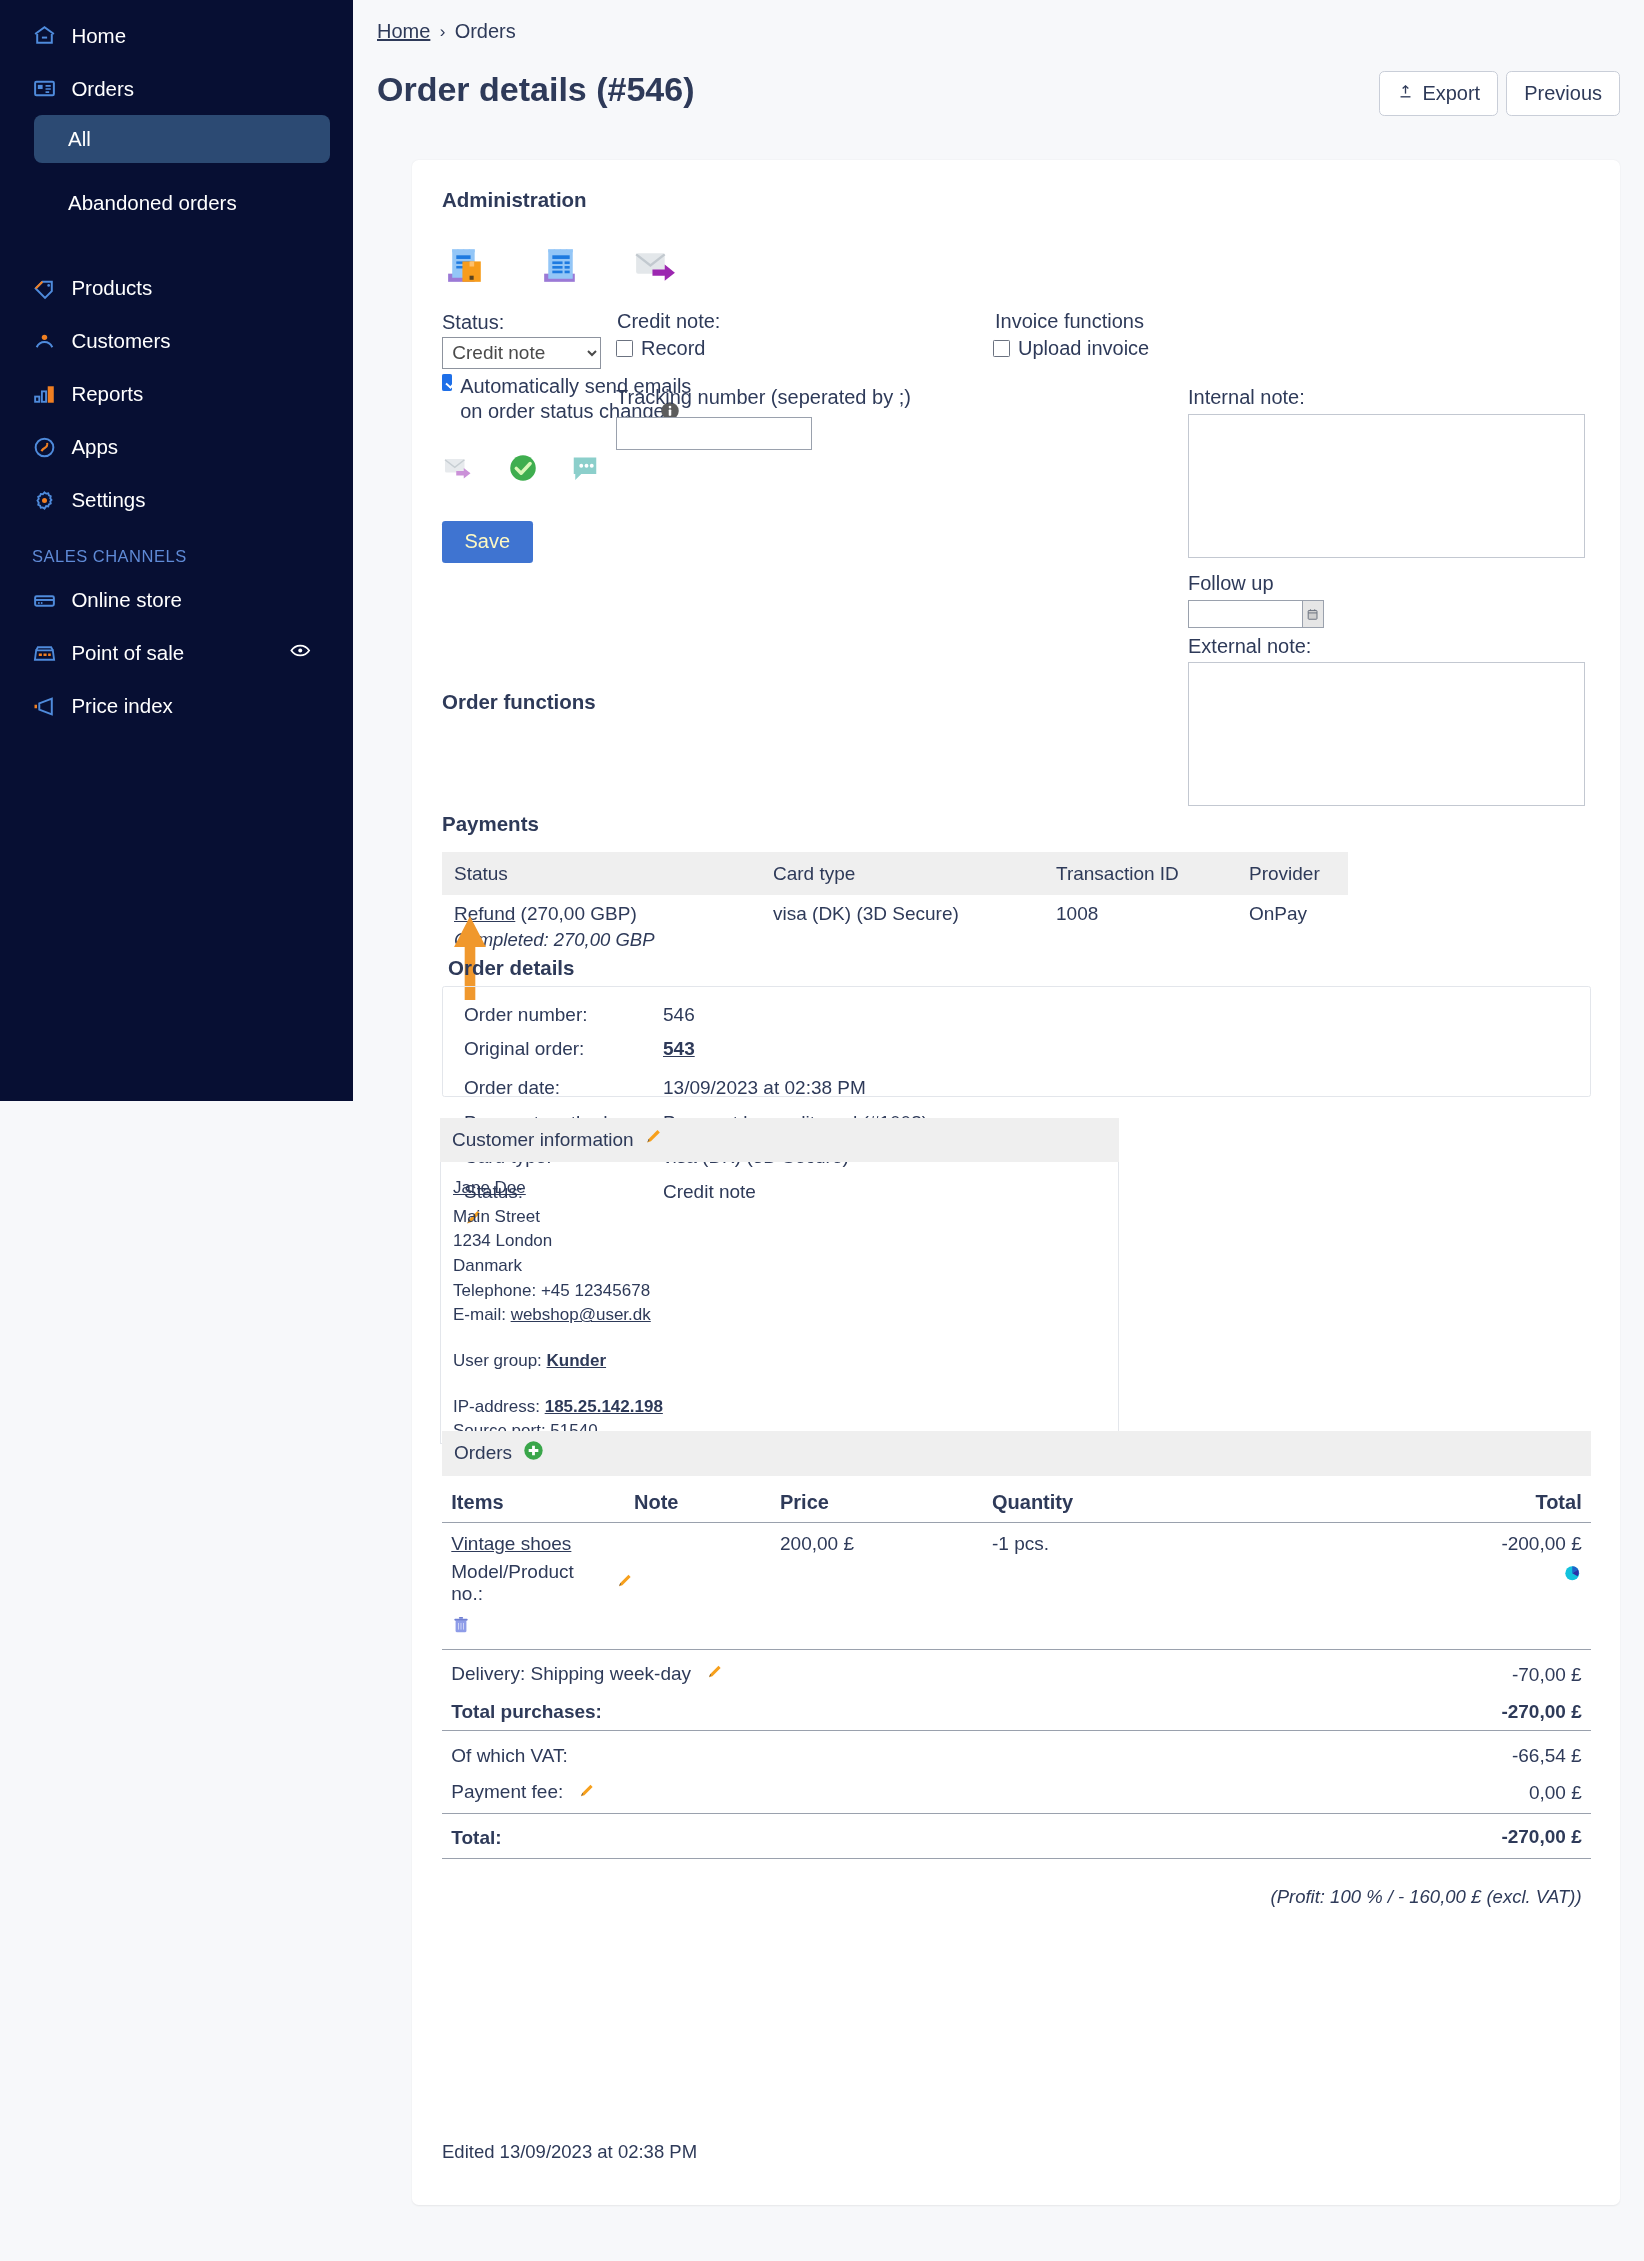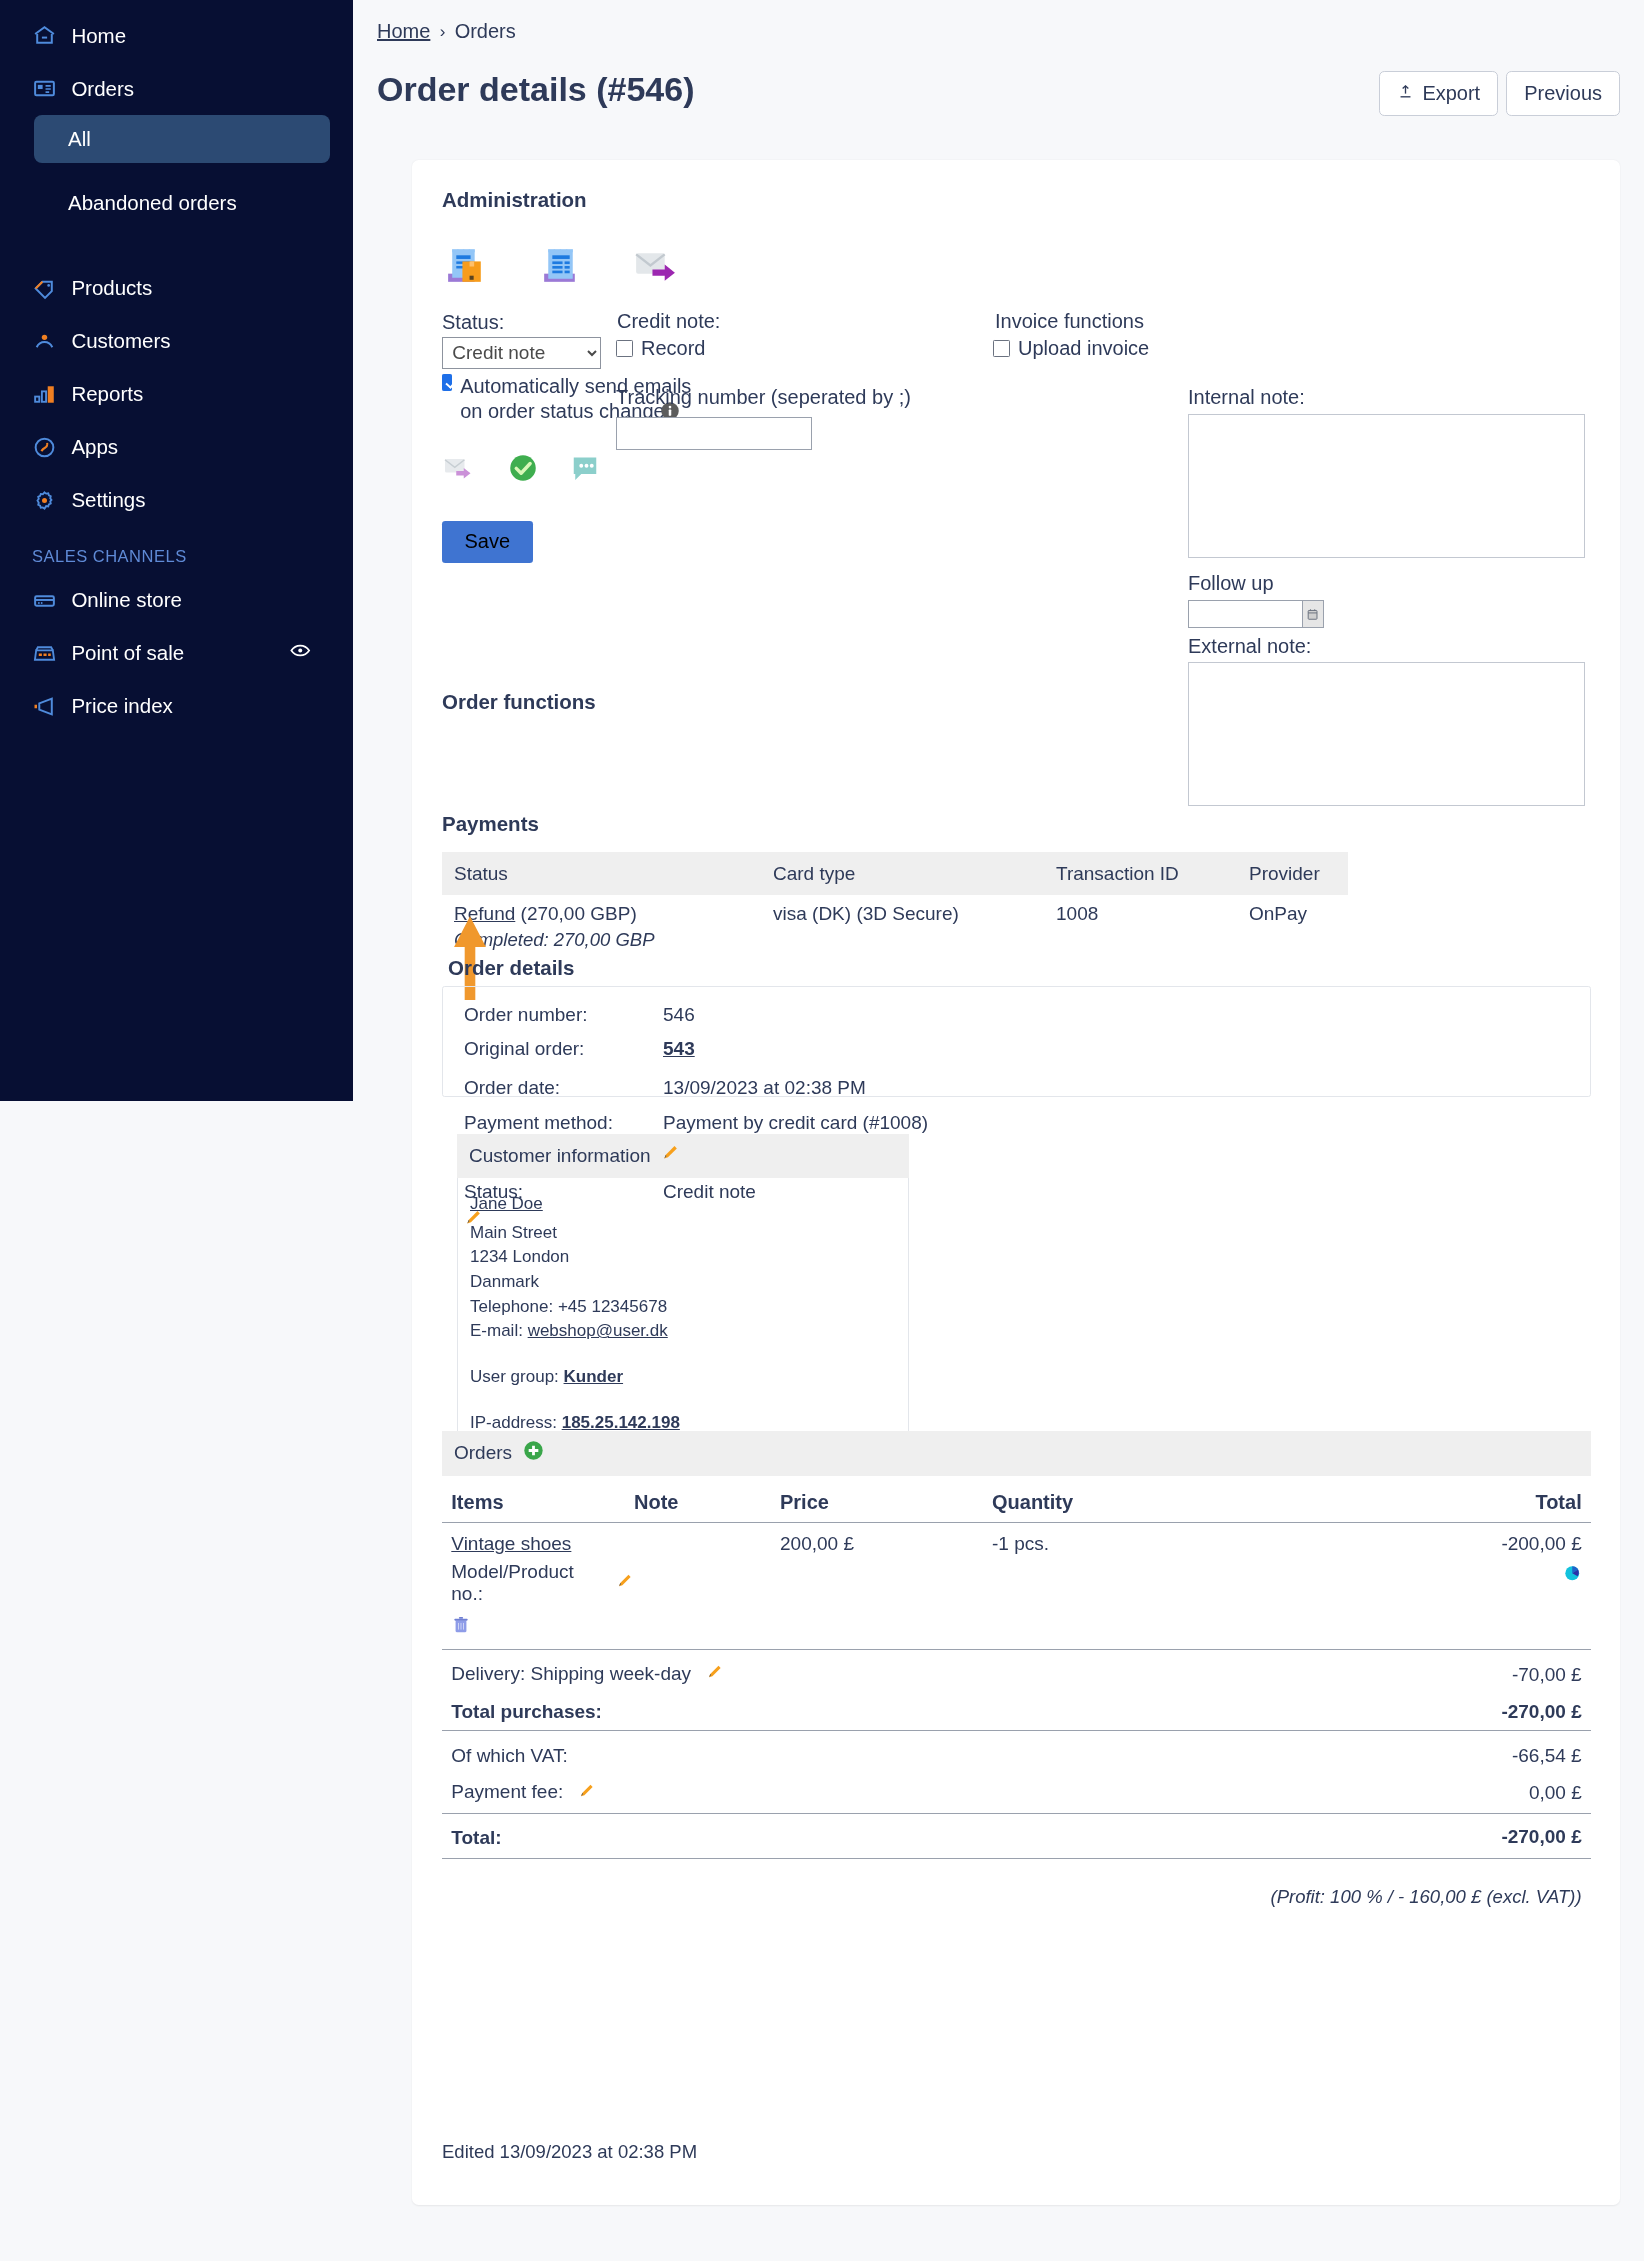--- a/index.html
+++ b/index.html
@@ -79,21 +79,21 @@
   .inp {
     background:#fff; border:0.9px solid #9aa1ad; font-size:18px;
     font-family:inherit; color:#2e3a59; padding:4px 5.3px;
   }
   .ta { background:#fff; border:0.9px solid #c3c8d1; font-family:inherit; font-size:18px; resize:none; }
   select.sel {
     font-family:inherit; font-size:19px; color:#4a4a4a;
     border:0.9px solid #8d939e; background:#fff; padding:3.3px 5.3px; width:159px;
   }
   .btn-save {
-    background:#3f74d1; color:#000000; border:none; border-radius:3.3px;
+    background:#3f74d1; color:#fef9c3; border:none; border-radius:3.3px;
     font-size:20px; font-family:inherit; padding:9.3px 22.5px; cursor:pointer;
   }
 
   
   table.t { border-collapse:collapse; width:100%; }
   .pay-head th {
     background:#efefef; text-align:left; font-weight:400;
     font-size:19px; color:#2e3a59; padding:10.6px 0 10.6px 12px;
   }
   .pay-body td { font-size:19px; color:#2e3a59; padding:8px 0 8px 12px; vertical-align:top; }
@@ -468,21 +468,21 @@
         <span>Credit note</span>
       </div>
       <span class="pencil">
         <svg width="20" height="20" viewBox="0 0 24 24">
           <path d="M4 18.6l1.5-4.2L16.2 3.7l2.8 2.8L8.3 17.2z" fill="#f7a01c"></path>
           <path d="M4 18.6l1.5-4.2 1.2 1.2z" fill="#5a5a5a"></path>
         </svg>
       </span>
     </div>
 
-    <div style="position:absolute; left:45px; top:958px; width:452px;margin-top:16px;">
+    <div style="position:absolute; left:28px; top:958px; width:679px;">
       <div class="panel-head">
         <span>Customer information</span>
         <span class="pencil">
           <svg width="20" height="20" viewBox="0 0 24 24">
             <path d="M4 18.6l1.5-4.2L16.2 3.7l2.8 2.8L8.3 17.2z" fill="#f7a01c"></path>
             <path d="M4 18.6l1.5-4.2 1.2 1.2z" fill="#5a5a5a"></path>
           </svg>
         </span>
       </div>
       <div class="panel-body" style="height:282px">

